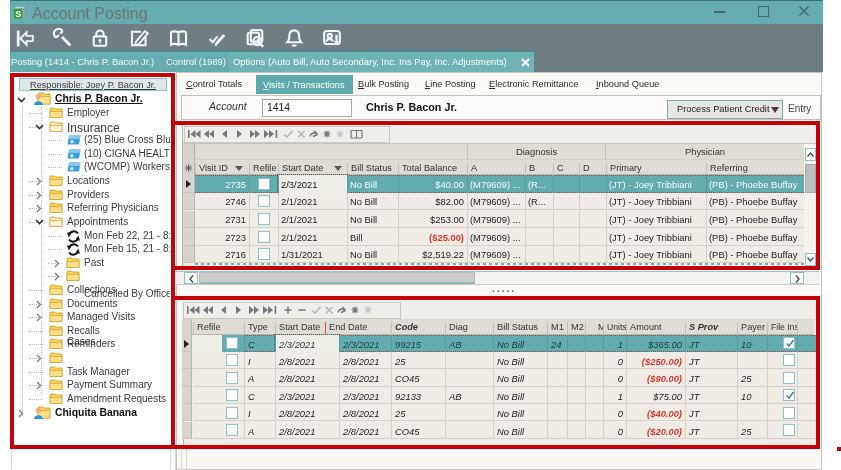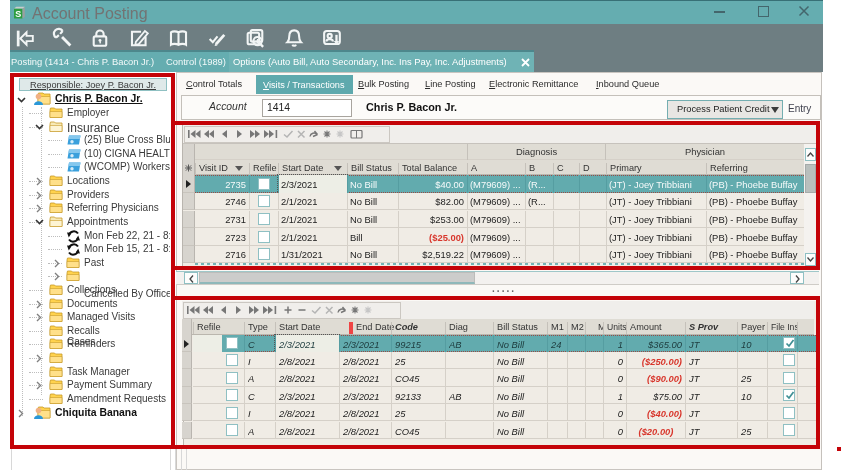--- a/index.html
+++ b/index.html
@@ -490,21 +490,21 @@
     <path d="M139 1 L145.5 7.5 M145.5 1 L139 7.5" stroke="#b4b4b4" stroke-width="1.5" fill="none"></path>
     <path d="M151 6.5 A4 4 0 0 1 158 4.5 M158.5 4.5 L155.5 1 M158.5 4.5 L154 6.5" stroke="#777777" stroke-width="1.4" fill="none"></path>
     <path d="M168 0.5 V7.5 M164.5 4 H171.5 M165.5 1.5 L170.5 6.5 M170.5 1.5 L165.5 6.5" stroke="#777777" stroke-width="1.1"></path>
     <path d="M181 0.5 V7.5 M177.5 4 H184.5 M178.5 1.5 L183.5 6.5 M183.5 1.5 L178.5 6.5" stroke="#c6c6c6" stroke-width="1.1"></path>
   </svg>
 <div class="a" style="left:182px;top:318.5px;width:632px;height:16px;background:#dfdcd4;border-bottom:1px solid #bab6ae"></div>
 <div class="a" style="left:182px;top:318.5px;width:10px;height:16px;background:#d7d4ce;border-right:1px solid #b9b5af"></div>
 <div class="a" style="left:193px;top:321.5px;width:51px;height:12px;font-size:9.2px;color:#333;overflow:hidden;white-space:nowrap;border-left:1px solid #c5c1ba;padding-left:3px">Refile</div>
 <div class="a" style="left:244px;top:321.5px;width:31px;height:12px;font-size:9.2px;color:#333;overflow:hidden;white-space:nowrap;border-left:1px solid #c5c1ba;padding-left:3px">Type</div>
 <div class="a" style="left:275px;top:321.5px;width:64px;height:12px;font-size:9.2px;color:#333;overflow:hidden;white-space:nowrap;border-left:1px solid #c5c1ba;padding-left:3px">Start Date</div>
-<div class="a" style="left:349px;top:321.5px;width:52px;height:12px;font-size:9.2px;color:#333;overflow:hidden;white-space:nowrap;border-left:4px solid #ef4444;padding-left:3px">End Date</div>
+<div class="a" style="left:325px;top:321.5px;width:52px;height:12px;font-size:9.2px;color:#333;overflow:hidden;white-space:nowrap;border-left:1px solid #ef4444;padding-left:3px">End Date</div>
 <div class="a" style="left:391px;top:321.5px;width:54px;height:12px;font-size:9.2px;font-weight:bold;font-style:italic;color:#333;overflow:hidden;white-space:nowrap;border-left:1px solid #c5c1ba;padding-left:3px">Code</div>
 <div class="a" style="left:445px;top:321.5px;width:48px;height:12px;font-size:9.2px;color:#333;overflow:hidden;white-space:nowrap;border-left:1px solid #c5c1ba;padding-left:3px">Diag</div>
 <div class="a" style="left:493px;top:321.5px;width:54px;height:12px;font-size:9.2px;color:#333;overflow:hidden;white-space:nowrap;border-left:1px solid #c5c1ba;padding-left:3px">Bill Status</div>
 <div class="a" style="left:547px;top:321.5px;width:20px;height:12px;font-size:9.2px;color:#333;overflow:hidden;white-space:nowrap;border-left:1px solid #c5c1ba;padding-left:3px">M1</div>
 <div class="a" style="left:567px;top:321.5px;width:18px;height:12px;font-size:9.2px;color:#333;overflow:hidden;white-space:nowrap;border-left:1px solid #c5c1ba;padding-left:3px">M2</div>
 <div class="a" style="left:585px;top:321.5px;width:18px;height:12px;font-size:9.2px;color:#333;overflow:hidden;white-space:nowrap;border-left:1px solid #c5c1ba;padding-left:12px">M3</div>
 <div class="a" style="left:603px;top:321.5px;width:23px;height:12px;font-size:8.6px;color:#333;overflow:hidden;white-space:nowrap;border-left:1px solid #c5c1ba;padding-left:3px">Units</div>
 <div class="a" style="left:626px;top:321.5px;width:59px;height:12px;font-size:9.2px;color:#333;overflow:hidden;white-space:nowrap;border-left:1px solid #c5c1ba;padding-left:3px">Amount</div>
 <div class="a" style="left:685px;top:321.5px;width:52px;height:12px;font-size:9.2px;font-weight:bold;font-style:italic;color:#333;overflow:hidden;white-space:nowrap;border-left:1px solid #c5c1ba;padding-left:3px">S Prov</div>
 <div class="a" style="left:737px;top:321.5px;width:30px;height:12px;font-size:9.2px;color:#333;overflow:hidden;white-space:nowrap;border-left:1px solid #c5c1ba;padding-left:3px">Payer</div>
@@ -671,21 +671,21 @@
 <div class="a" style="left:767px;top:404.0999999999999px;width:1px;height:17.4px;background:#d5d0c8"></div>
 <div class="a" style="left:797px;top:404.0999999999999px;width:1px;height:17.4px;background:#d5d0c8"></div>
 <div class="a" style="left:193px;top:421.4999999999999px;width:623px;height:17.4px;background:#f0ece5;border-bottom:1px solid #d5d0c8"></div>
 <div class="a" style="left:182px;top:421.4999999999999px;width:10px;height:17.4px;background:#d7d4ce;border-right:1px solid #b9b5af;border-bottom:1px solid #c8c4bd"></div>
 <div class="a" style="left:248px;top:425.4999999999999px;width:24px;font-size:9.4px;font-style:italic;color:#222;text-align:left;white-space:nowrap;overflow:hidden">A</div>
 <div class="a" style="left:279px;top:425.4999999999999px;width:57px;font-size:9.4px;font-style:italic;color:#222;text-align:left;white-space:nowrap;overflow:hidden">2/8/2021</div>
 <div class="a" style="left:343px;top:425.4999999999999px;width:45px;font-size:9.4px;font-style:italic;color:#222;text-align:left;white-space:nowrap;overflow:hidden">2/8/2021</div>
 <div class="a" style="left:395px;top:425.4999999999999px;width:47px;font-size:9.4px;font-style:italic;color:#222;text-align:left;white-space:nowrap;overflow:hidden">CO45</div>
 <div class="a" style="left:497px;top:425.4999999999999px;width:47px;font-size:9.4px;font-style:italic;color:#222;text-align:left;white-space:nowrap;overflow:hidden">No Bill</div>
 <div class="a" style="left:607px;top:425.4999999999999px;width:16px;font-size:9.4px;font-style:italic;color:#222;text-align:right;white-space:nowrap;overflow:hidden">0</div>
-<div class="a" style="left:630px;top:425.4999999999999px;width:52px;font-size:9.4px;font-style:italic;font-weight:bold;color:#d8362c;text-align:center;white-space:nowrap;overflow:hidden">($20.00)</div>
+<div class="a" style="left:630px;top:425.4999999999999px;width:52px;font-size:9.4px;font-style:italic;font-weight:bold;color:#d8362c;text-align:right;white-space:nowrap;overflow:hidden">($20.00)</div>
 <div class="a" style="left:689px;top:425.4999999999999px;width:45px;font-size:9.4px;font-style:italic;color:#222;text-align:left;white-space:nowrap;overflow:hidden">JT</div>
 <div class="a" style="left:741px;top:425.4999999999999px;width:23px;font-size:9.4px;font-style:italic;color:#222;text-align:left;white-space:nowrap;overflow:hidden">25</div>
 
 <span class="cb a" style="left:226px;top:423.9999999999999px"></span>
 <span class="cb a" style="left:783px;top:423.9999999999999px"></span>
 <div class="a" style="left:244px;top:421.4999999999999px;width:1px;height:17.4px;background:#d5d0c8"></div>
 <div class="a" style="left:275px;top:421.4999999999999px;width:1px;height:17.4px;background:#d5d0c8"></div>
 <div class="a" style="left:339px;top:421.4999999999999px;width:1px;height:17.4px;background:#d5d0c8"></div>
 <div class="a" style="left:391px;top:421.4999999999999px;width:1px;height:17.4px;background:#d5d0c8"></div>
 <div class="a" style="left:445px;top:421.4999999999999px;width:1px;height:17.4px;background:#d5d0c8"></div>

